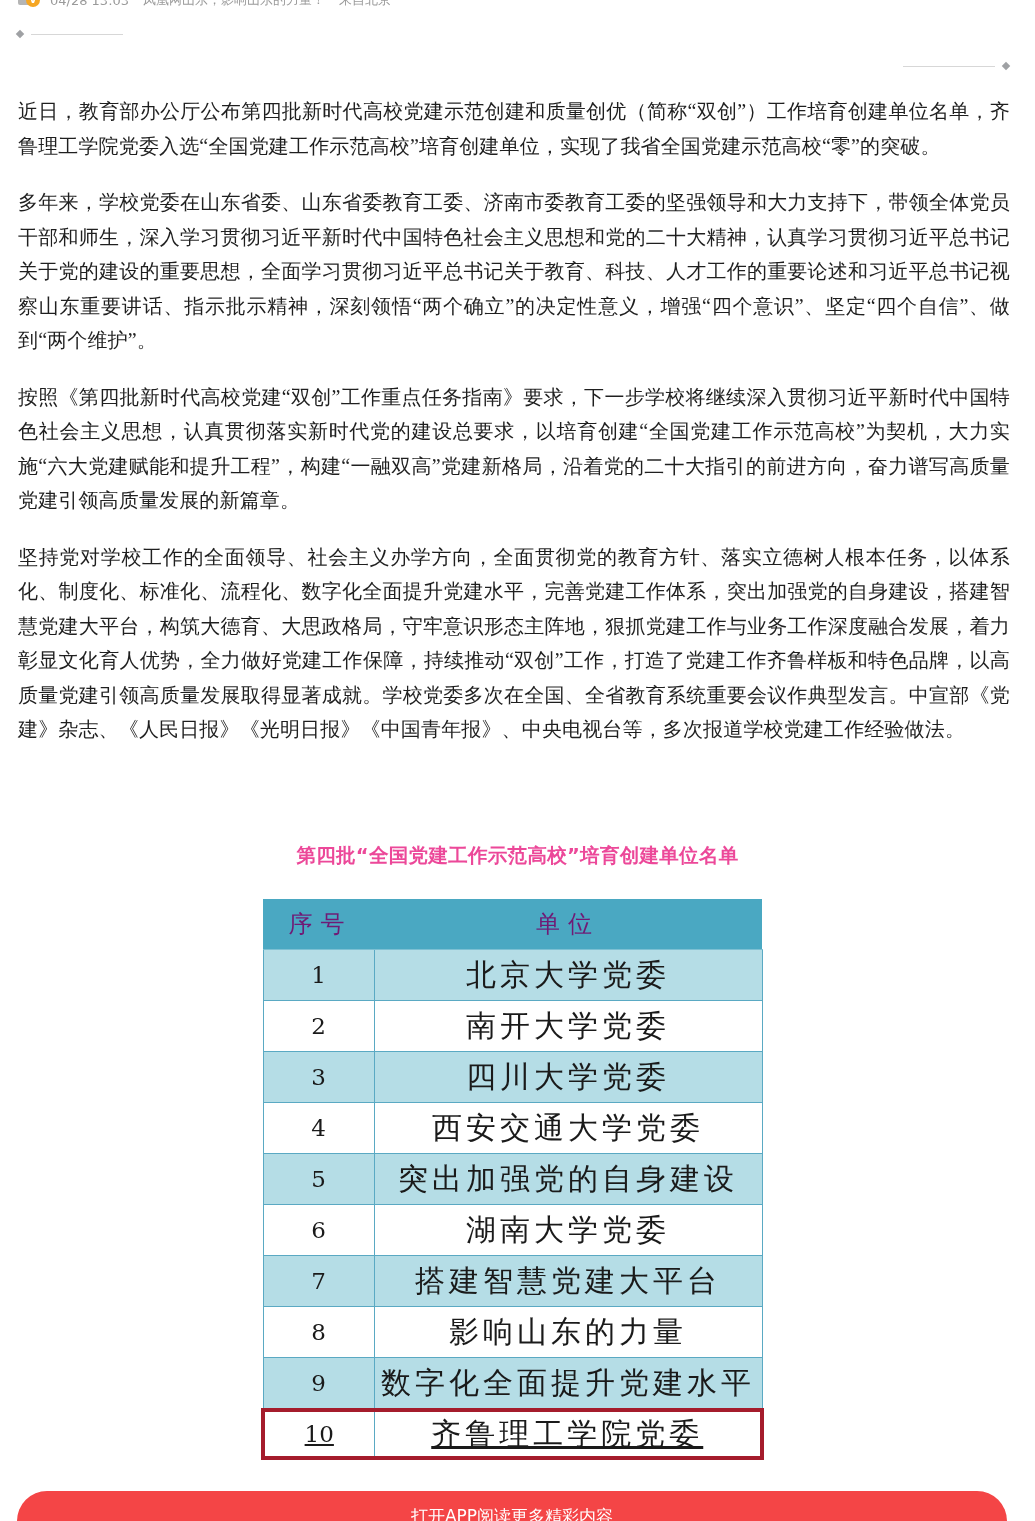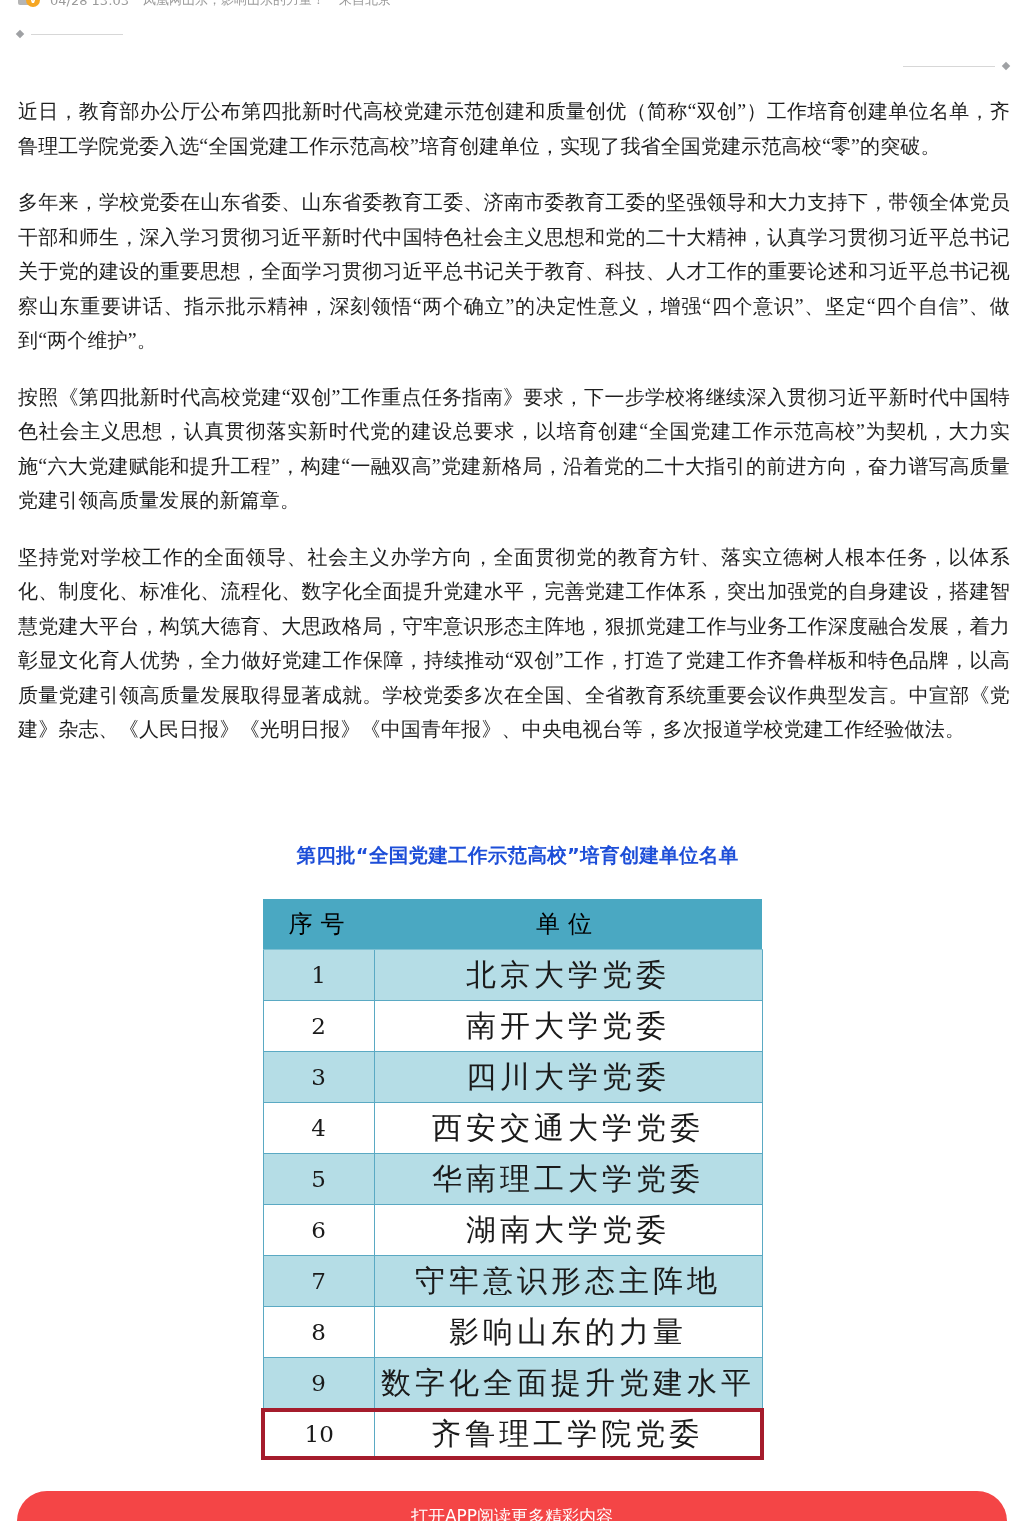--- a/index.html
+++ b/index.html
@@ -79,35 +79,35 @@
     }
 
     .table-title {
       position: absolute;
       left: 0;
       width: 1035px;
       top: 842px;
       text-align: center;
       font-size: 19.5px;
       font-weight: bold;
-      color: #1d4ed8;
+      color: #ec4899;
       letter-spacing: 0.3px;
     }
 
     .unit-table {
       position: absolute;
       left: 261px;
       top: 899px;
       width: 503px;
       border-collapse: collapse;
       font-family: "DejaVu Serif", "Liberation Serif", serif;
     }
     .unit-table th {
       background: #4aa8c2;
-      color: #000000;
+      color: #701a75;
       height: 50px;
       font-weight: normal;
       font-size: 24px;
       letter-spacing: 8px;
       font-family: "DejaVu Sans", "Liberation Sans", sans-serif;
       border-bottom: 1px solid #7cc0d3;
       padding: 0;
     }
     .unit-table th.col-no { width: 107px; text-align: center; padding-left: 4px; }
     .unit-table th.col-unit { }
@@ -121,20 +121,21 @@
     }
     .unit-table td.no { width: 107px; font-size: 23px; }
     .unit-table td.unit { letter-spacing: 4px; }
     .unit-table tr.odd td { background: #b5dde6; }
     .unit-table tr.even td { background: #ffffff; }
     .unit-table tr.highlight td {
       background: #ffffff;
       border-top: 4px solid #a51c2c;
       border-bottom: 4px solid #a51c2c;
       height: 44px;
+      text-decoration: underline;
     }
     .unit-table tr.highlight td.no { border-left: 4px solid #a51c2c; }
     .unit-table tr.highlight td.unit { border-right: 4px solid #a51c2c; }
 
     .open-app-button {
       position: absolute;
       left: 17px;
       top: 1491px;
       width: 990px;
       height: 60px;
@@ -199,29 +200,29 @@
     <tr class="odd">
       <td class="no">3</td>
       <td class="unit">四川大学党委</td>
     </tr>
     <tr class="even">
       <td class="no">4</td>
       <td class="unit">西安交通大学党委</td>
     </tr>
     <tr class="odd">
       <td class="no">5</td>
-      <td class="unit">华南理工大学党委</td>
+      <td class="unit">突出加强党的自身建设</td>
     </tr>
     <tr class="even">
       <td class="no">6</td>
       <td class="unit">湖南大学党委</td>
     </tr>
     <tr class="odd">
       <td class="no">7</td>
-      <td class="unit">守牢意识形态主阵地</td>
+      <td class="unit">搭建智慧党建大平台</td>
     </tr>
     <tr class="even">
       <td class="no">8</td>
       <td class="unit">影响山东的力量</td>
     </tr>
     <tr class="odd">
       <td class="no">9</td>
       <td class="unit">数字化全面提升党建水平</td>
     </tr>
     <tr class="highlight">

